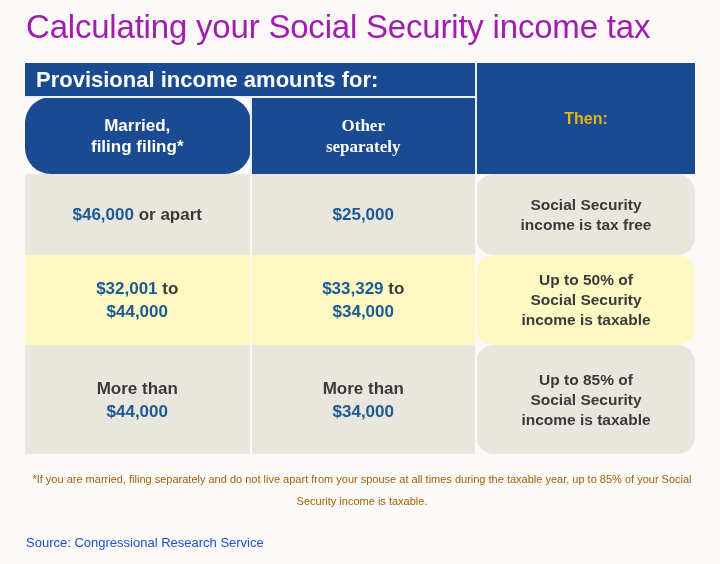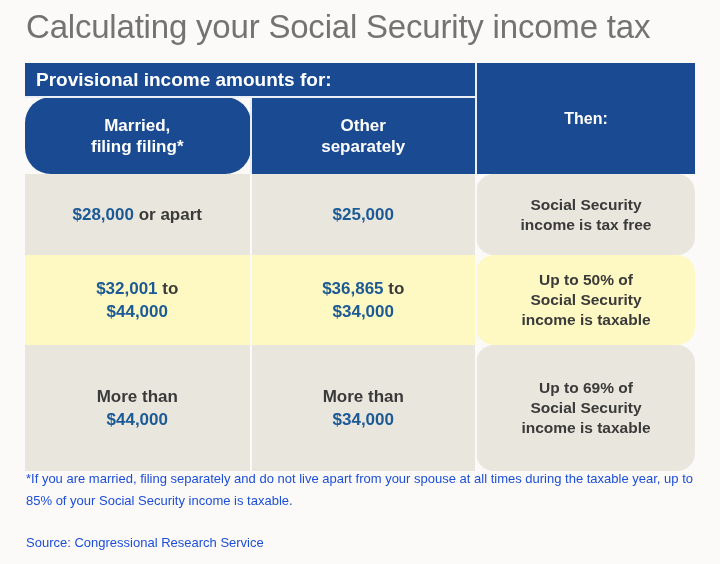--- a/index.html
+++ b/index.html
@@ -17,21 +17,21 @@
 
   
   .page-title {
     position: absolute;
     left: 26px;
     top: 6px;
     width: 670px;
     font-size: 33px;
     line-height: 42px;
     font-weight: 300;
-    color: #737373;
+    color: #a21caf;
     letter-spacing: -0.2px;
     white-space: nowrap;
   }
 
   
   .table-wrap {
     position: absolute;
     left: 25px;
     top: 63px;
     width: 670px;
@@ -46,44 +46,45 @@
     vertical-align: middle;
   }
 
   
   .hdr-blue {
     background: #1a4a91;
     color: #ffffff;
   }
   .hdr-span {
     height: 33px;
-    font-size: 19px;
+    font-size: 22px;
     font-weight: bold;
     color: #ffffff;
     padding-left: 11px !important;
     text-align: left;
     border-bottom: 2px solid #e9eef7;
   }
   .hdr-then {
     font-size: 16px;
     font-weight: bold;
     text-align: center;
-    color: #ffffff;
+    color: #eab308;
     border-left: 2px solid #e9eef7;
   }
   .hdr-col {
     height: 76px;
     font-size: 17px;
     font-weight: bold;
     line-height: 21px;
     text-align: center;
     color: #ffffff;
   }
   .hdr-col.divider-l {
     border-left: 2px solid #e9eef7;
+    font-family: Liberation Serif, serif;
   }
 
   
   .row-beige td { background: #e9e6dd; }
   .row-white td { background: #fef9c3; }
 
   .cell {
     text-align: center;
     font-size: 17px;
     line-height: 23px;
@@ -92,34 +93,35 @@
     padding: 0 6px !important;
   }
   .cell.divider-l { border-left: 2px solid #fbfaf8; }
   .cell.then-cell {
     font-size: 15.5px;
     line-height: 20px;
     border-radius: 18px;
   }
   .r1 td { height: 81px; }
   .r2 td { height: 90px; }
-  .r3 td { height: 126px; text-align: center; }
+  .r3 td { height: 109px; text-align: center; }
 
   .amt { color: #1c5a96; }
   .txt { color: #3a3a3a; }
 
   
   .footnote {
     position: absolute;
     left: 26px;
     top: 468px;
     width: 672px;
-    font-size: 13px;
+    font-size: 11px;
     line-height: 22px;
-    color: #1d4ed8;
+    color: #a16207;
+    text-align: center;
   }
   .source {
     position: absolute;
     left: 26px;
     top: 535px;
     font-size: 13px;
     color: #1d4ed8;
   }
 </style>
 </head>
@@ -142,58 +144,58 @@
           <span>filing filing*</span>
         </td>
         <td class="hdr-blue hdr-col divider-l" style="width:221px;">
           <span>Other</span><br>
           <span>separately</span>
         </td>
       </tr>
 
       <tr class="row-beige r1">
         <td class="cell">
-          <span class="amt">$28,000</span><span class="txt"> or apart</span>
+          <span class="amt">$46,000</span><span class="txt"> or apart</span>
         </td>
         <td class="cell divider-l">
           <span class="amt">$25,000</span><span class="txt"></span>
         </td>
         <td class="cell then-cell divider-l">
           <span>Social Security</span><br>
           <span>income is tax free</span>
         </td>
       </tr>
 
       <tr class="row-white r2">
         <td class="cell">
           <span class="amt">$32,001</span><span class="txt"> to</span><br>
           <span class="amt">$44,000</span>
         </td>
         <td class="cell divider-l">
-          <span class="amt">$36,865</span><span class="txt"> to</span><br>
+          <span class="amt">$33,329</span><span class="txt"> to</span><br>
           <span class="amt">$34,000</span>
         </td>
         <td class="cell then-cell divider-l">
           <span>Up to 50% of</span><br>
           <span>Social Security</span><br>
           <span>income is taxable</span>
         </td>
       </tr>
 
       <tr class="row-beige r3">
         <td class="cell">
           <span class="txt">More than</span><br>
           <span class="amt">$44,000</span>
         </td>
         <td class="cell divider-l">
           <span class="txt">More than</span><br>
           <span class="amt">$34,000</span>
         </td>
         <td class="cell then-cell divider-l">
-          <span>Up to 69% of</span><br>
+          <span>Up to 85% of</span><br>
           <span>Social Security</span><br>
           <span>income is taxable</span>
         </td>
       </tr>
     </tbody>
   </table>
 </div>
 
 <div class="footnote">*If you are married, filing separately and do not live apart from your spouse at all times during the taxable year, up to 85% of your Social Security income is taxable.</div>
 <div class="source">Source: Congressional Research Service</div>

